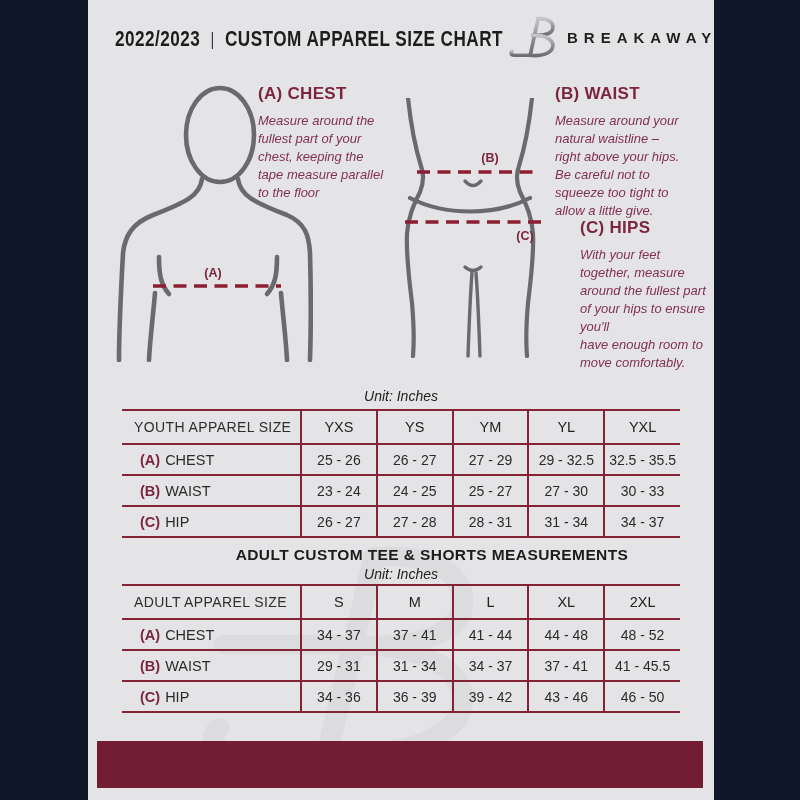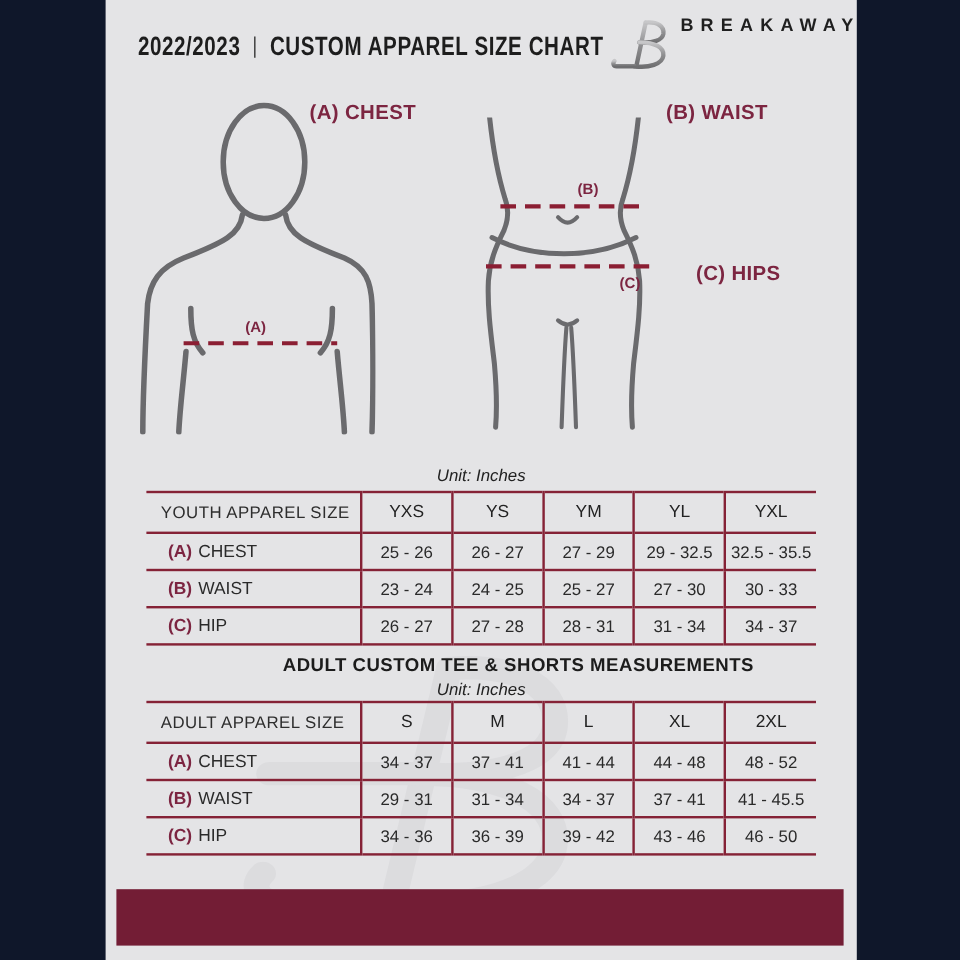--- a/index.html
+++ b/index.html
@@ -5,21 +5,21 @@
   html,body{margin:0;padding:0;background:#000;}
   .stage{position:relative;width:800px;height:800px;background:#0f172a;overflow:hidden;
          font-family:"Liberation Sans",sans-serif;}
   .page{position:absolute;left:88px;top:0;width:626px;height:800px;background:#e4e4e6;}
 
   
   .header-line{position:absolute;left:27px;top:26px;display:flex;align-items:center;gap:13px;
     color:#1d1d1d;font-weight:bold;font-size:22px;letter-spacing:.6px;white-space:nowrap;
     transform:scaleX(.78);transform-origin:left center;}
   .header-line .divider{font-weight:400;font-size:19px;color:#3a3a3a;}
-  .brand{position:absolute;left:418px;top:13px;display:flex;}
+  .brand{position:absolute;left:418px;top:13px;display:flex;align-items:center;}
   .logo-svg{width:52px;height:48px;}
   .brand-name{margin-left:9px;font-size:15px;font-weight:bold;letter-spacing:6px;color:#1f1f1f;}
 
   
   .fig{position:absolute;}
   #fig1{left:25px;top:80px;}
   #fig2{left:307px;top:98px;}
   svg text{font-family:"Liberation Sans",sans-serif;}
   .guide-block{position:absolute;}
   #chest-block{left:170px;top:84px;width:142px;}
@@ -121,26 +121,44 @@
         <path d="M81 175 C83 200 84 230 85 258" stroke-width="3.4"></path>
       </g>
       <line x1="22" y1="74" x2="138" y2="74" stroke="#8b1e33" stroke-width="3.4" stroke-dasharray="13 7.5"></line>
       <line x1="10" y1="124" x2="147" y2="124" stroke="#8b1e33" stroke-width="3.4" stroke-dasharray="13 7.5"></line>
       <text x="95" y="64" text-anchor="middle" font-size="12.5" font-weight="bold" fill="#7c2541">(B)</text>
       <text x="130" y="142" text-anchor="middle" font-size="12.5" font-weight="bold" fill="#7c2541">(C)</text>
     </svg>
 
     <div id="chest-block" class="guide-block">
       <h3 class="guide-heading">(A) CHEST</h3>
+      <p class="guide-desc">Measure around the
+fullest part of your
+chest, keeping the
+tape measure parallel
+to the floor</p>
     </div>
     <div id="waist-block" class="guide-block">
       <h3 class="guide-heading">(B) WAIST</h3>
+      <p class="guide-desc">Measure around your
+natural waistline –
+right above your hips.
+Be careful not to
+squeeze too tight to
+allow a little give.</p>
     </div>
     <div id="hips-block" class="guide-block">
       <h3 class="guide-heading">(C) HIPS</h3>
+      <p class="guide-desc">With your feet
+together, measure
+around the fullest part
+of your hips to ensure
+you'll
+have enough room to
+move comfortably.</p>
     </div>
 
     <div id="youth-unit" class="unit-line">Unit: Inches</div>
     <table id="youth-table" class="size-table">
       <tbody>
           <tr>
         <th class="row-head-col">YOUTH APPAREL SIZE</th>
         <th>YXS</th>
         <th>YS</th>
         <th>YM</th>

